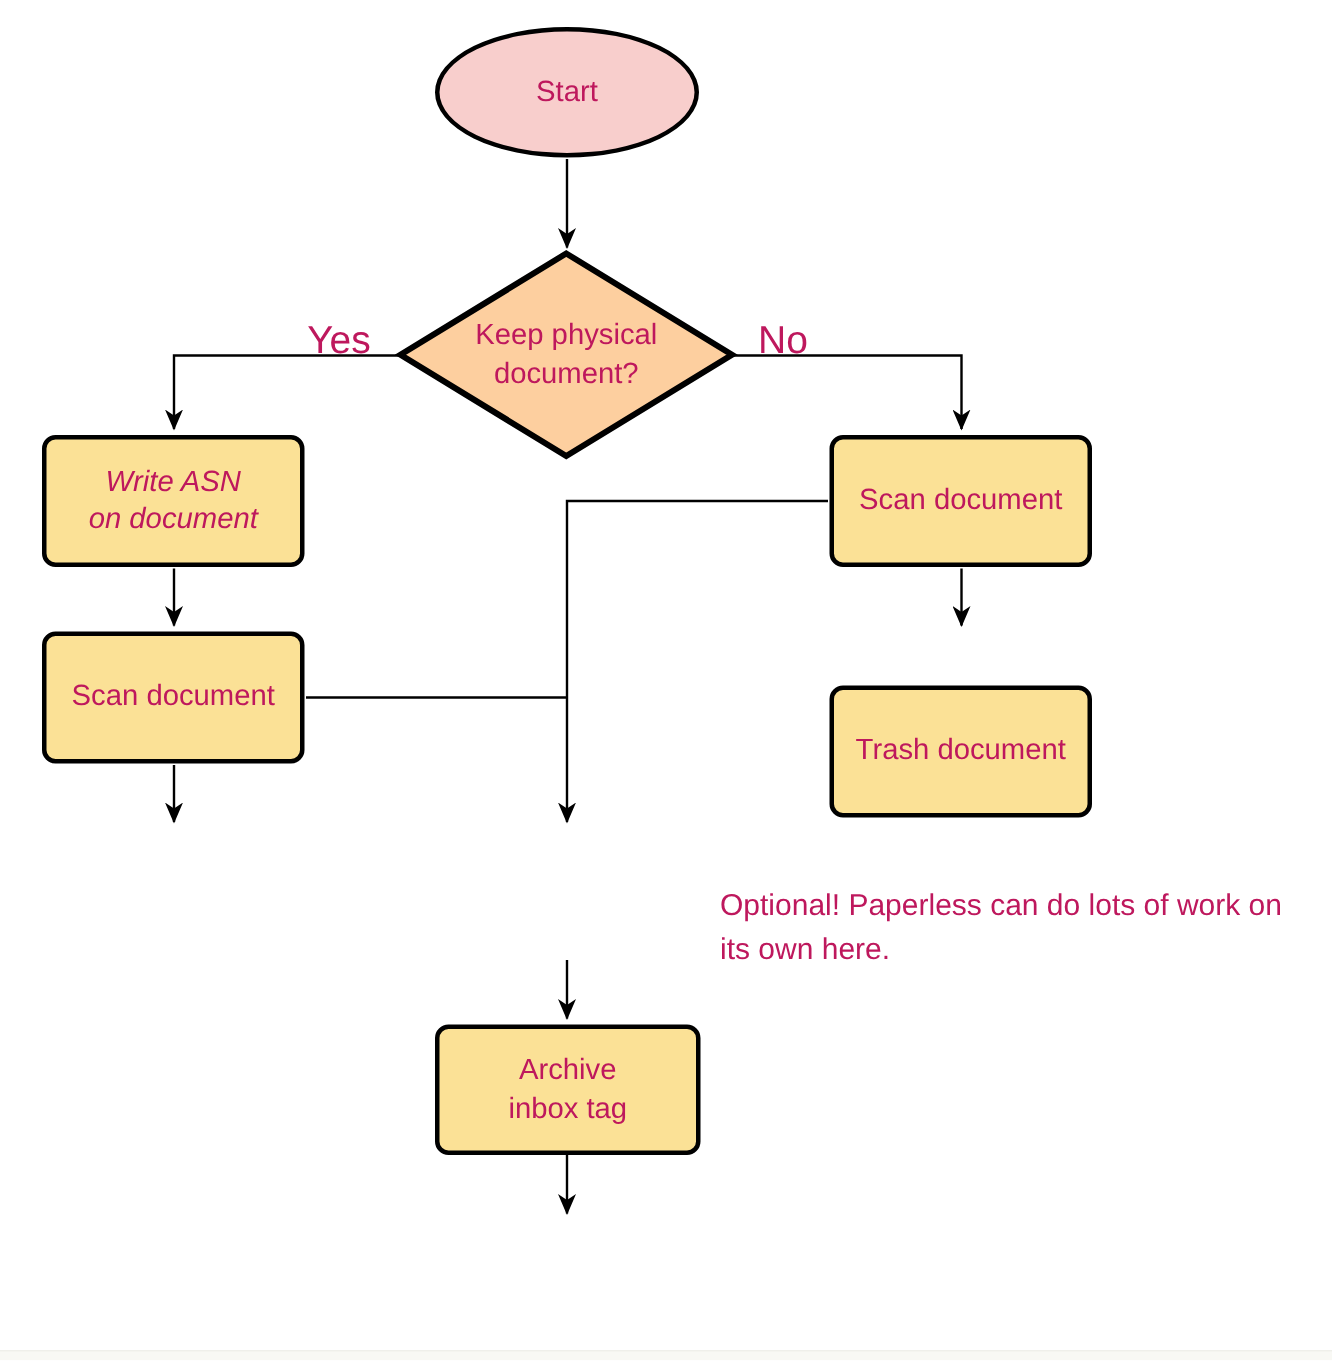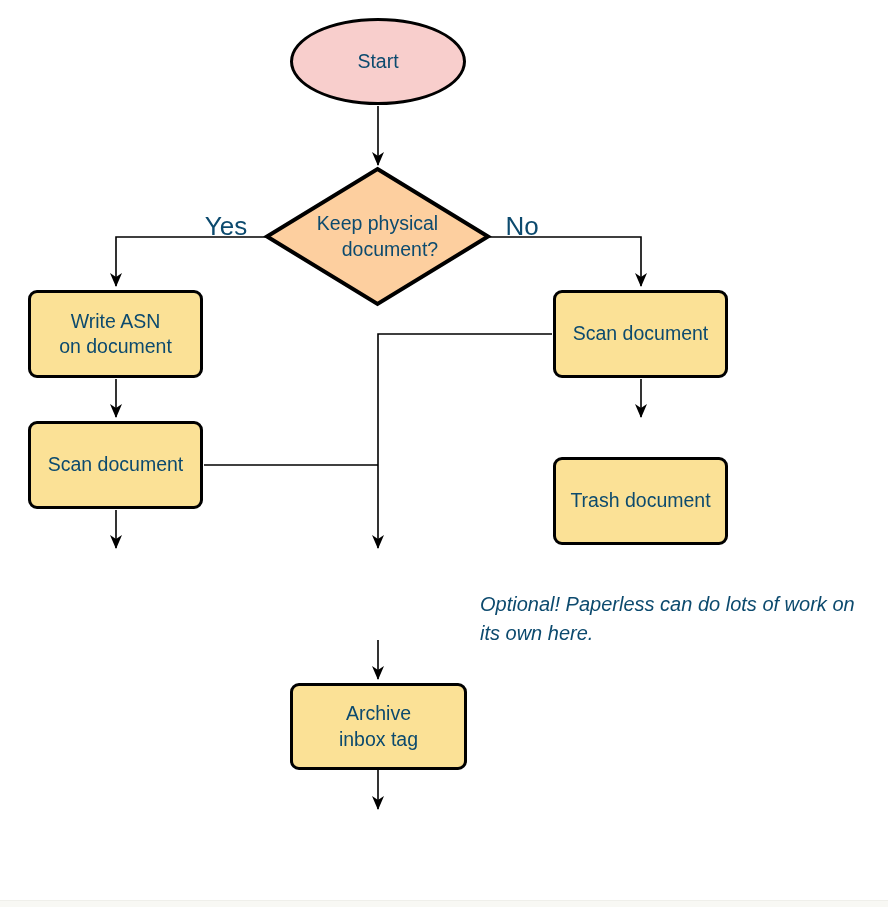--- a/index.html
+++ b/index.html
@@ -1,34 +1,34 @@
 <!DOCTYPE html>
 <html><head>
 <meta charset="utf-8">
 <style>
   html,body{margin:0;padding:0;background:#ffffff;}
   .canvas{
     position:relative;width:888px;height:907px;background:#ffffff;
-    font-family:"Liberation Sans",sans-serif;color:#0c4a6e;overflow:hidden;
+    font-family:"Liberation Sans",sans-serif;color:#be185d;overflow:hidden;
   }
   svg.edge-layer{position:absolute;left:0;top:0;width:888px;height:907px;}
   .node{
     position:absolute;display:flex;align-items:center;justify-content:center;
     text-align:center;white-space:pre-line;font-size:19.5px;line-height:1.3;
     box-sizing:border-box;
   }
   .process{background:#fbe196;border:3px solid #000000;border-radius:9px;}
   .terminal{background:#f8cecc;border:3.5px solid #000000;border-radius:50%;}
   .decision-label{
     position:absolute;display:flex;align-items:center;justify-content:center;
     text-align:center;white-space:pre-line;font-size:19.5px;line-height:1.3;
   }
   .edge-label{position:absolute;font-size:26px;line-height:1;text-align:center;}
   .annotation{
-    position:absolute;font-size:20px;font-style:italic;line-height:1.45;
+    position:absolute;font-size:20px;line-height:1.45;
     white-space:pre-line;
   }
   .footer-strip{position:absolute;left:0;right:0;bottom:0;height:6px;background:#f8f8f4;border-top:1px solid #efefea;}
 </style>
 </head>
 <body>
 
 <div class="canvas">
 
   <svg class="edge-layer" viewBox="0 0 888 907" xmlns="http://www.w3.org/2000/svg">
@@ -48,24 +48,24 @@
     <path d="M204 465 L378 465" fill="none" stroke="#000000" stroke-width="1.6"></path>
     <path d="M378 640 L378 679" fill="none" stroke="#000000" stroke-width="1.6" marker-end="url(#arrow)"></path>
     <path d="M378 770 L378 809" fill="none" stroke="#000000" stroke-width="1.6" marker-end="url(#arrow)"></path>
 
     <polygon points="377.5,169 488,236.5 377.5,304 267,236.5" fill="#fdcf9f" stroke="#000000" stroke-width="4" stroke-linejoin="miter"></polygon>
   </svg>
 
   <div class="node terminal" style="left:290px;top:18px;width:176px;height:87px;">Start</div>
 
 
-  <div class="decision-label" style="left:277px;top:208px;width:201px;height:57px;text-align:right;">Keep physical
+  <div class="decision-label" style="left:277px;top:208px;width:201px;height:57px;">Keep physical
 document?</div>
 
-  <div class="node process" style="left:28px;top:290px;width:175px;height:88px;">Write ASN
+  <div class="node process" style="left:28px;top:290px;width:175px;height:88px;font-style:italic;">Write ASN
 on document</div>
 
   <div class="node process" style="left:28px;top:421px;width:175px;height:88px;">Scan document</div>
 
 
   <div class="node process" style="left:553px;top:290px;width:175px;height:88px;">Scan document</div>
 
   <div class="node process" style="left:553px;top:421px;width:175px;height:88px;margin-top:36px;">Trash document</div>
 
 

